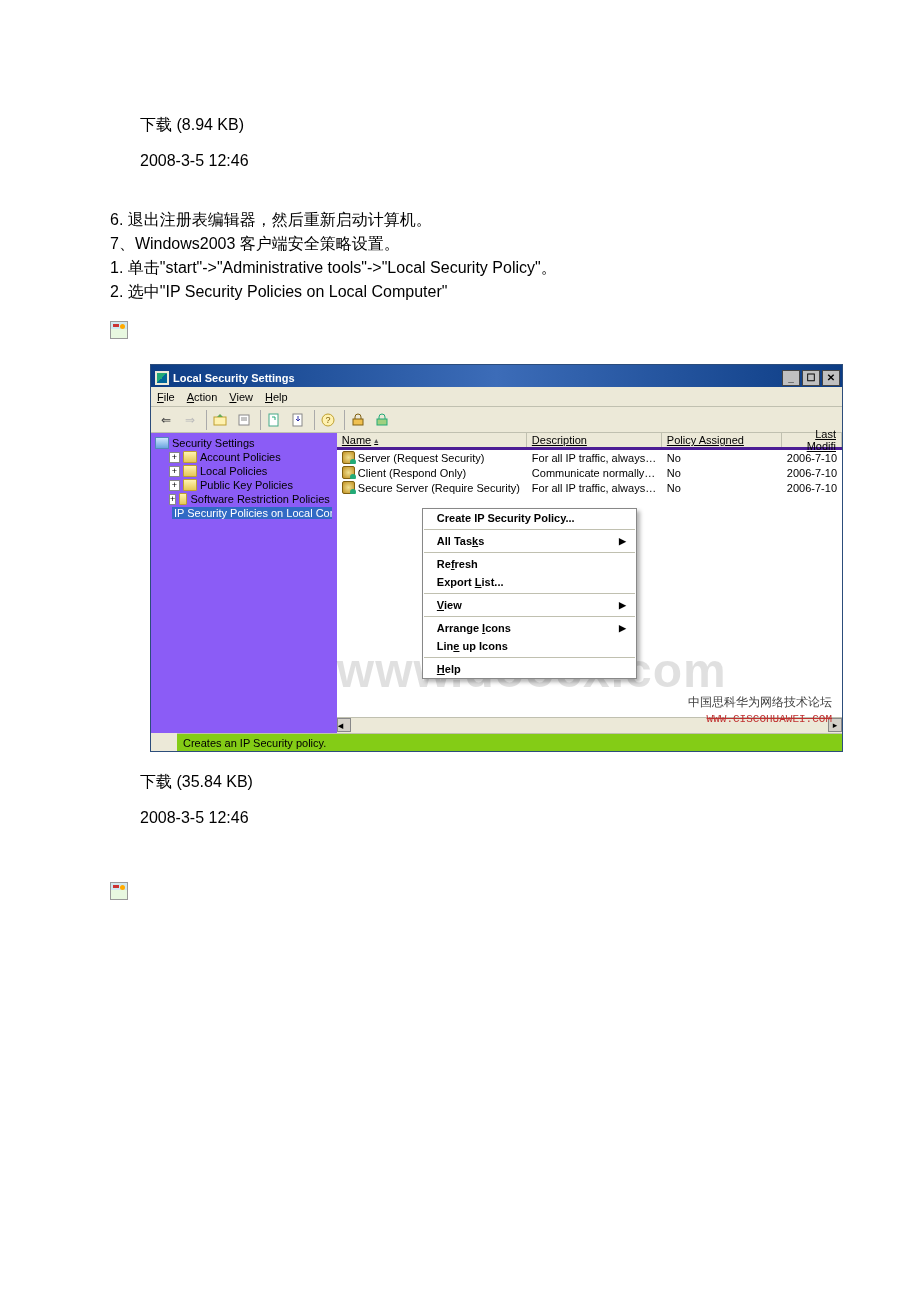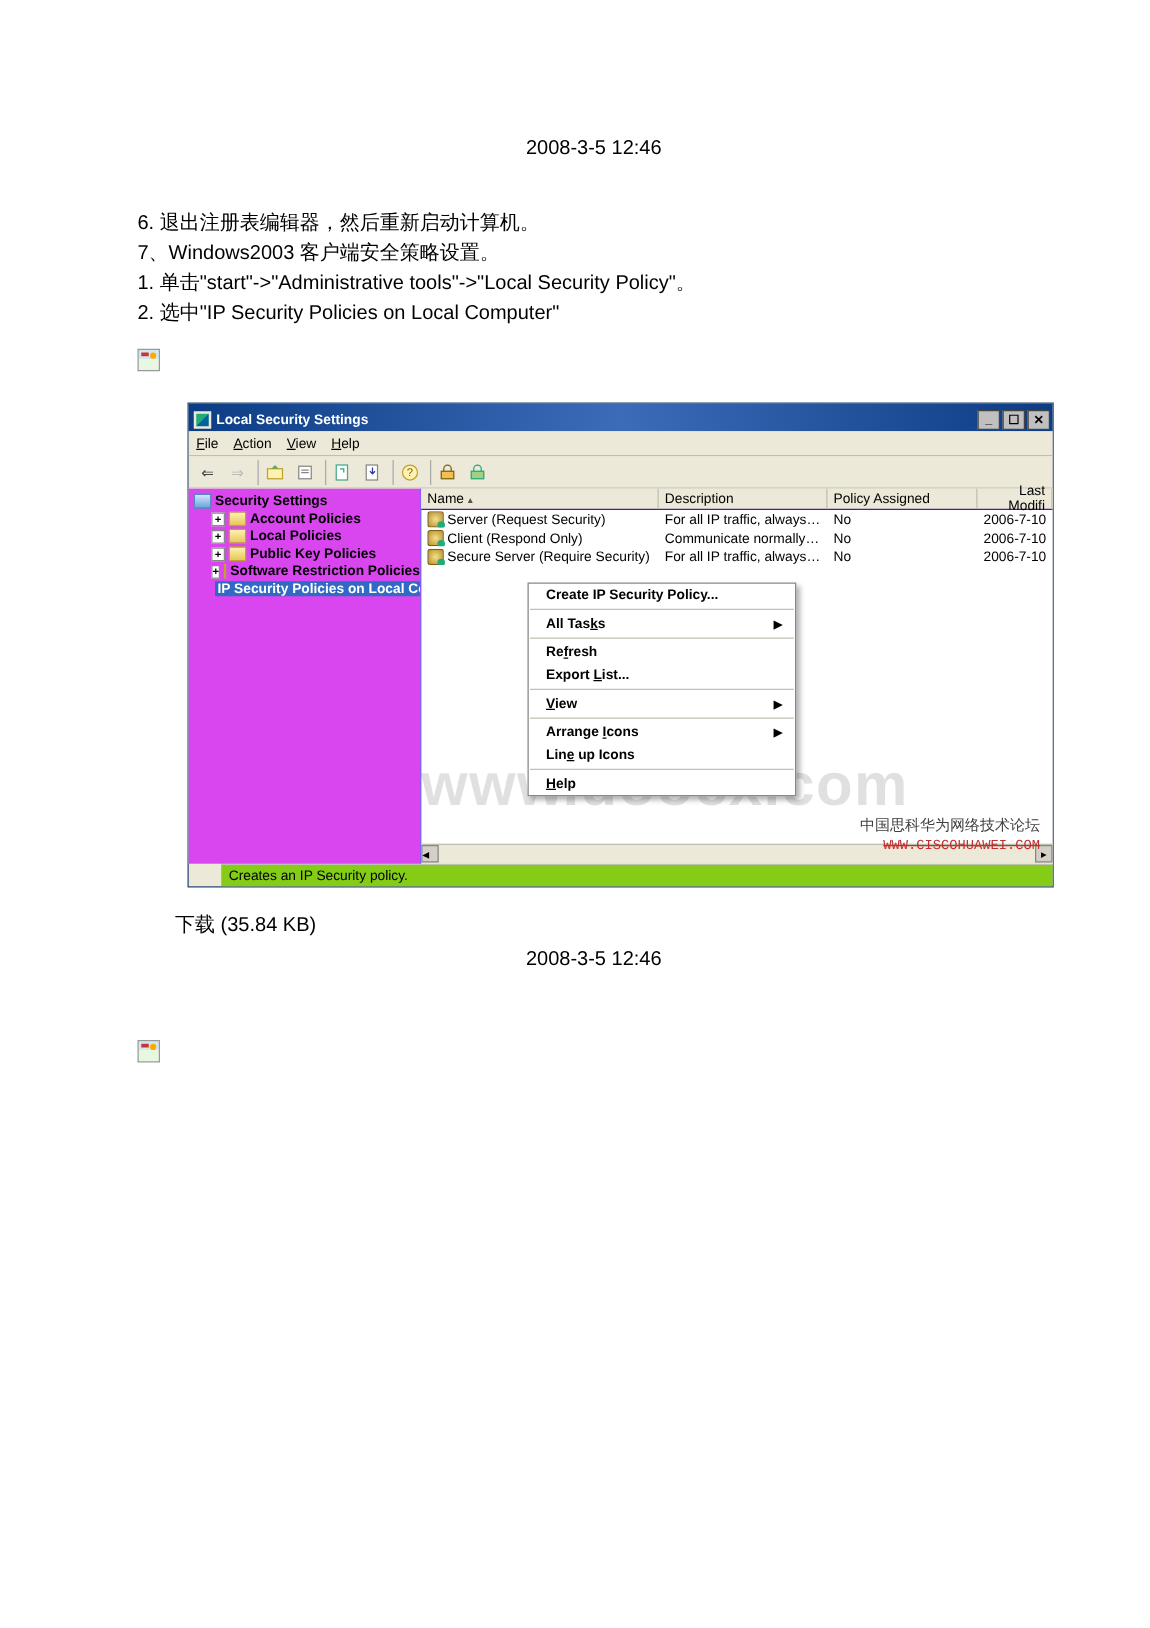--- a/index.html
+++ b/index.html
@@ -7,21 +7,21 @@
       font-family: "SimSun", "宋体", Arial, sans-serif;
       background: #fff;
       width: 920px;
       font-size: 16px;
       color: #000;
     }
     .content {
       padding: 110px 110px 0 110px;
     }
     .dl-line { margin: 5px 0 8px 30px; }
-    .ts-line { margin: 0 0 40px 30px; text-align: center; }
+    .ts-line { margin: 16px 0 40px 30px; }
     .step { margin: 3px 0; }
     .broken-img {
       width: 18px; height: 18px;
       border: 1px solid #999;
       display: inline-block;
       margin: 15px 0 10px 0;
       position: relative;
       background: linear-gradient(to bottom, #d0e8f0 45%, #e8f8e0 45%);
       vertical-align: middle;
     }
@@ -101,25 +101,24 @@
       width: 22px; height: 20px;
       display: flex; align-items: center; justify-content: center;
       font-size: 12px;
       color: #444;
     }
     .tbtn.sep { border-right: 1px solid #aaa; width: 4px; }
     .tbtn svg { width: 14px; height: 14px; }
     .win-body { display: flex; background: #fff; height: 300px; }
     .tree-pane {
       width: 200px;
-      background: #d946ef;
-      border-right: 1px solid #8b5cf6;
+      background: #8b5cf6;
+      border-right: 5px solid #8b5cf6;
       padding: 3px 0;
       overflow: hidden;
-      font-weight: bold;
     }
     .tree-node {
       display: flex; align-items: center;
       padding: 1px 2px 1px 4px;
       white-space: nowrap;
     }
     .tree-expander {
       width: 11px; height: 11px;
       border: 1px solid #888;
       display: inline-flex; align-items: center; justify-content: center;
@@ -137,22 +136,23 @@
     .folder { background: linear-gradient(#fff2b0, #e6c758); border-radius: 1px; border: 1px solid #bfa030; }
     .root-icon { background: linear-gradient(#cfe6ff, #6aa4e0); border: 1px solid #5588bb; }
     .ipsec-icon { width: 14px; height: 12px; background: #2a7; border-radius: 2px; display: inline-block; margin-right: 3px; }
     .tree-label { font-size: 11px; }
     .tree-selected { background: #316ac5; color: #fff; padding: 0 2px; }
     .tree-indent-1 { padding-left: 18px; }
     .list-pane { flex: 1; position: relative; }
     .list-header {
       display: flex;
       background: #ece9d8;
-      border-bottom: 1px solid #4c1d95;
+      border-bottom: 3px solid #4c1d95;
       height: 17px;
+      text-decoration: underline;
     }
     .col { border-right: 1px solid #c0c0b0; padding: 1px 5px; font-size: 11px; display: flex; align-items: center; }
     .col-name { width: 190px; }
     .col-desc { width: 135px; }
     .col-pol { width: 120px; }
     .col-mod { flex: 1; text-align: right; justify-content: flex-end; }
     .sort-arrow { font-size: 8px; margin-left: 3px; color: #555; }
     .list-row { display: flex; padding: 0; height: 15px; align-items: center; font-size: 11px; }
     .cell { padding: 0 5px; overflow: hidden; white-space: nowrap; text-overflow: ellipsis; }
     .cell-name { width: 190px; display: flex; align-items: center; }
@@ -231,20 +231,24 @@
       font-size: 11px;
       display: flex; align-items: center; margin-left: 26px;
     }
     .dl-line2 { margin: 20px 0 8px 30px; }
   </style>
 </head>
 <body>
 
 <div class="content">
 
+  <div class="dl-line">
+    <span>下载</span>
+    <span>(8.94 KB)</span>
+  </div>
   <div class="ts-line">2008-3-5 12:46</div>
 
   <div class="step">6. 退出注册表编辑器，然后重新启动计算机。</div>
   <div class="step">7、Windows2003 客户端安全策略设置。</div>
   <div class="step">1. 单击"start"-&gt;"Administrative tools"-&gt;"Local Security Policy"。</div>
   <div class="step">2. 选中"IP Security Policies on Local Computer"</div>
 
   <span class="broken-img"></span>
 
   <div class="screenshot-wrap">

